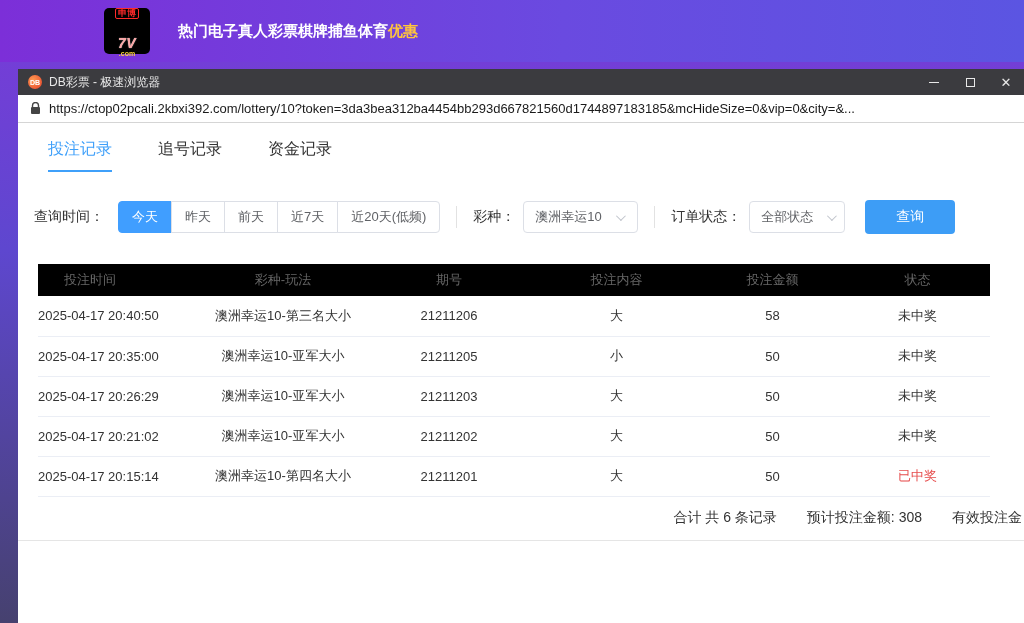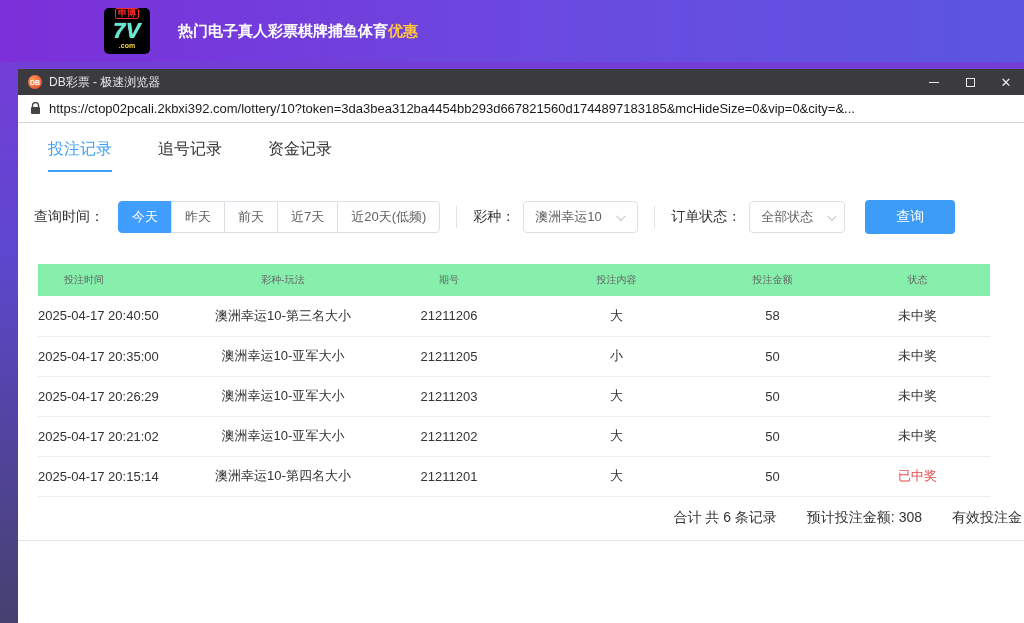--- a/index.html
+++ b/index.html
@@ -15,21 +15,21 @@
     position:absolute; top:0; left:0; width:1024px; height:62px;
     background:linear-gradient(90deg,#7c2fd8 0%,#6a4ae0 55%,#5b55e2 100%);
     display:flex; align-items:center; padding-left:104px;
   }
   .logo{
     width:46px; height:46px; background:#000; border-radius:5px;
     display:flex; flex-direction:column; align-items:center; 
     line-height:1; flex-shrink:0;
   }
   .logo-top{ color:#ff2a2a; font-size:9px; font-weight:bold; border:1px solid #ff2a2a; padding:0 2px; border-radius:2px; }
-  .logo-main{ color:#5eead4; font-size:22px; font-weight:bold; font-style:italic; margin-top:1px; letter-spacing:0.5px;
+  .logo-main{ color:#fca5a5; font-size:14px; font-weight:bold; font-style:italic; margin-top:17px; letter-spacing:0.5px;
               text-shadow:0 0 1px #fff; }
   .logo-suffix{ color:#ffd83d; font-size:7px; font-weight:bold; }
   .site-nav{ display:flex; margin-left:28px; }
   .site-nav .nav-item{
     color:#fff; font-size:15px; font-weight:bold; width:30px; text-align:center; cursor:pointer;
   }
   .site-nav .nav-item.highlight{ color:#ffc53d; }
 
   
   .browser{
@@ -90,21 +90,21 @@
   .select-lottery{ width:115px; }
   .select-status{ width:96px; }
   .query-btn{
     width:90px; height:34px; background:#3d9df6; border:none; border-radius:4px;
     color:#fff; font-size:14px; margin-left:20px; cursor:pointer;
     font-family:"Liberation Sans","DejaVu Sans",sans-serif;
   }
 
   table.records{ border-collapse:collapse; margin:30px 32px 0 20px; width:952px; table-layout:fixed; }
   table.records th{
-    background:#86efac; font-weight:normal; color:#666; font-size:10px; height:32px; text-align:center;
+    background:#000000; font-weight:normal; color:#666; font-size:13px; height:32px; text-align:center;
   }
   table.records th:first-child{ text-align:left; padding-left:26px; }
   table.records td{
     height:40px; font-size:13px; color:#333; text-align:center;
     border-bottom:1px solid #ebeef5;
   }
   table.records td.col-time{ text-align:left; padding-left:0; }
   table.records td.won{ color:#e64c4c; }
   .w1{width:163px}.w2{width:164px}.w3{width:168px}.w4{width:167px}.w5{width:145px}.w6{width:145px}
 

